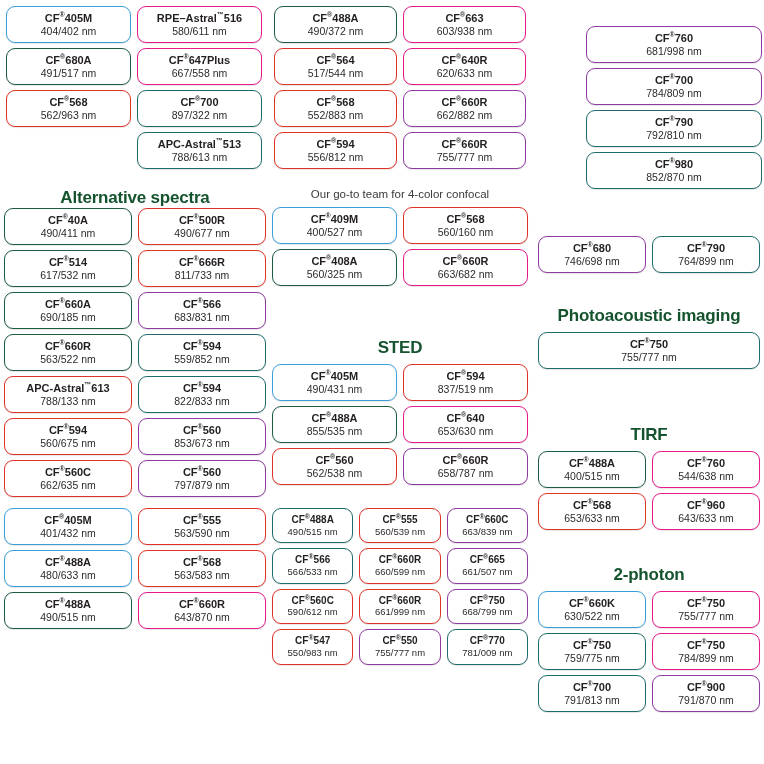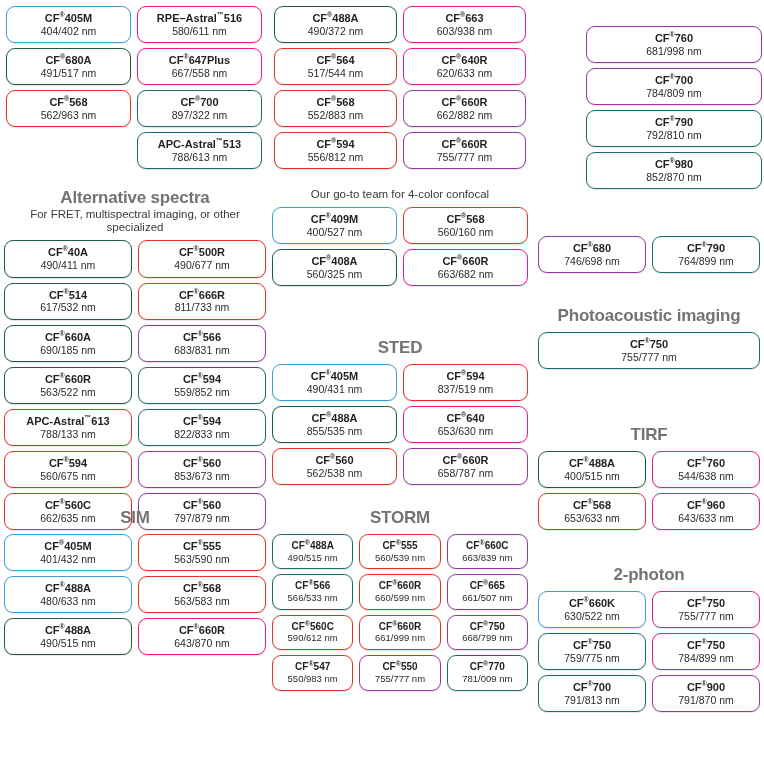--- a/index.html
+++ b/index.html
@@ -14,21 +14,21 @@
   }
   .board{position:relative;width:764px;height:764px;}
 
   
   .section{position:absolute;}
   .sec-title{
     text-align:center;
     font-weight:bold;
     font-size:17px;
     line-height:1.12;
-    color:#737373;
+    color:#14532d;
     margin:0 0 1px 0;
     letter-spacing:-0.2px;
   }
   .sec-sub{
     text-align:center;
     font-size:11.5px;
     line-height:1.15;
     color:#3a3a3a;
     margin:0 0 6px 0;
   }
@@ -176,21 +176,20 @@
           <div class="spec">792/810 nm</div>
         </div>
         <div class="chip" style="border-color: rgb(31, 107, 107);">
           <div class="name">CF<sup>®</sup>980</div>
           <div class="spec">852/870 nm</div>
         </div>
       </div>
     </div>
     <div class="section" id="sec-alt">
       <div class="sec-title">Alternative spectra</div>
-      <div class="sec-sub">For FRET, multispectral imaging, or other specialized</div>
       <div class="grid g2">
         <div class="chip" style="border-color: rgb(29, 92, 63);">
           <div class="name">CF<sup>®</sup>40A</div>
           <div class="spec">490/411 nm</div>
         </div>
         <div class="chip" style="border-color: rgb(224, 50, 39);">
           <div class="name">CF<sup>®</sup>500R</div>
           <div class="spec">490/677 nm</div>
         </div>
         <div class="chip" style="border-color: rgb(29, 92, 63);">
@@ -237,21 +236,20 @@
           <div class="name">CF<sup>®</sup>560C</div>
           <div class="spec">662/635 nm</div>
         </div>
         <div class="chip" style="border-color: rgb(142, 58, 158);">
           <div class="name">CF<sup>®</sup>560</div>
           <div class="spec">797/879 nm</div>
         </div>
       </div>
     </div>
     <div class="section" id="sec-sim">
-      <div class="sec-title nosub">SIM</div>
       <div class="grid g2">
         <div class="chip" style="border-color: rgb(58, 159, 216);">
           <div class="name">CF<sup>®</sup>405M</div>
           <div class="spec">401/432 nm</div>
         </div>
         <div class="chip" style="border-color: rgb(224, 50, 39);">
           <div class="name">CF<sup>®</sup>555</div>
           <div class="spec">563/590 nm</div>
         </div>
         <div class="chip" style="border-color: rgb(58, 159, 216);">
@@ -316,21 +314,20 @@
           <div class="name">CF<sup>®</sup>560</div>
           <div class="spec">562/538 nm</div>
         </div>
         <div class="chip" style="border-color: rgb(142, 58, 158);">
           <div class="name">CF<sup>®</sup>660R</div>
           <div class="spec">658/787 nm</div>
         </div>
       </div>
     </div>
     <div class="section" id="sec-storm">
-      <div class="sec-title nosub">STORM</div>
       <div class="grid g3">
         <div class="chip small" style="border-color: rgb(31, 107, 107);">
           <div class="name">CF<sup>®</sup>488A</div>
           <div class="spec">490/515 nm</div>
         </div>
         <div class="chip small" style="border-color: rgb(224, 50, 39);">
           <div class="name">CF<sup>®</sup>555</div>
           <div class="spec">560/539 nm</div>
         </div>
         <div class="chip small" style="border-color: rgb(142, 58, 158);">

